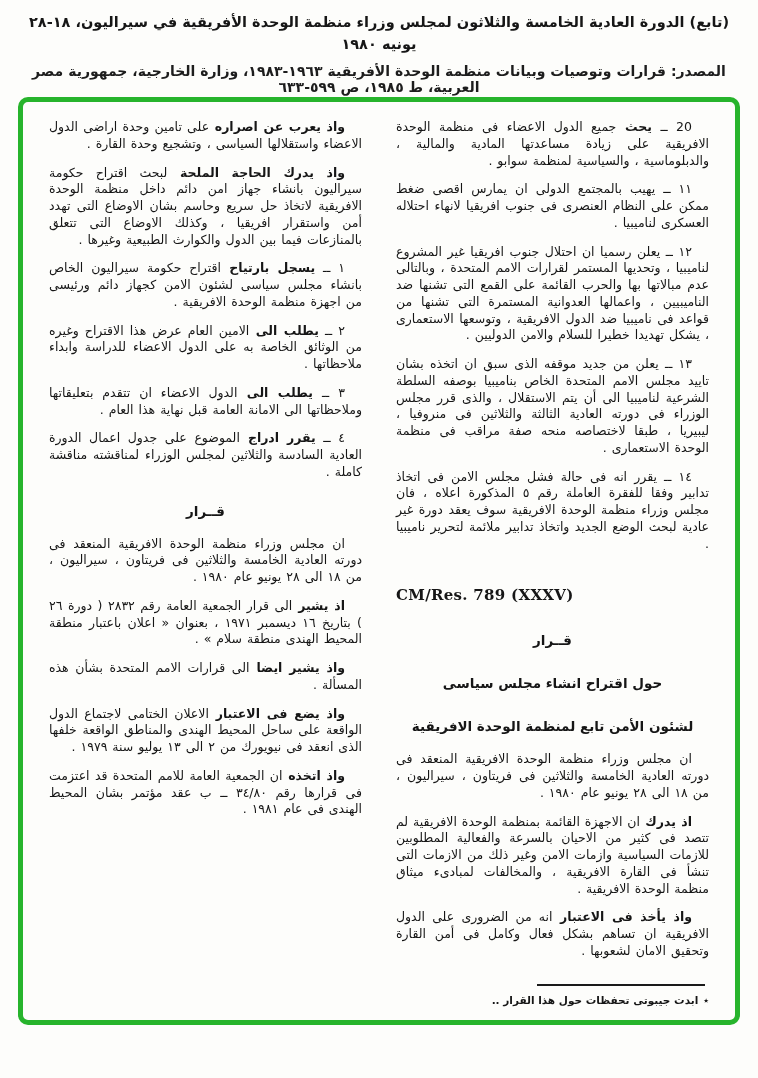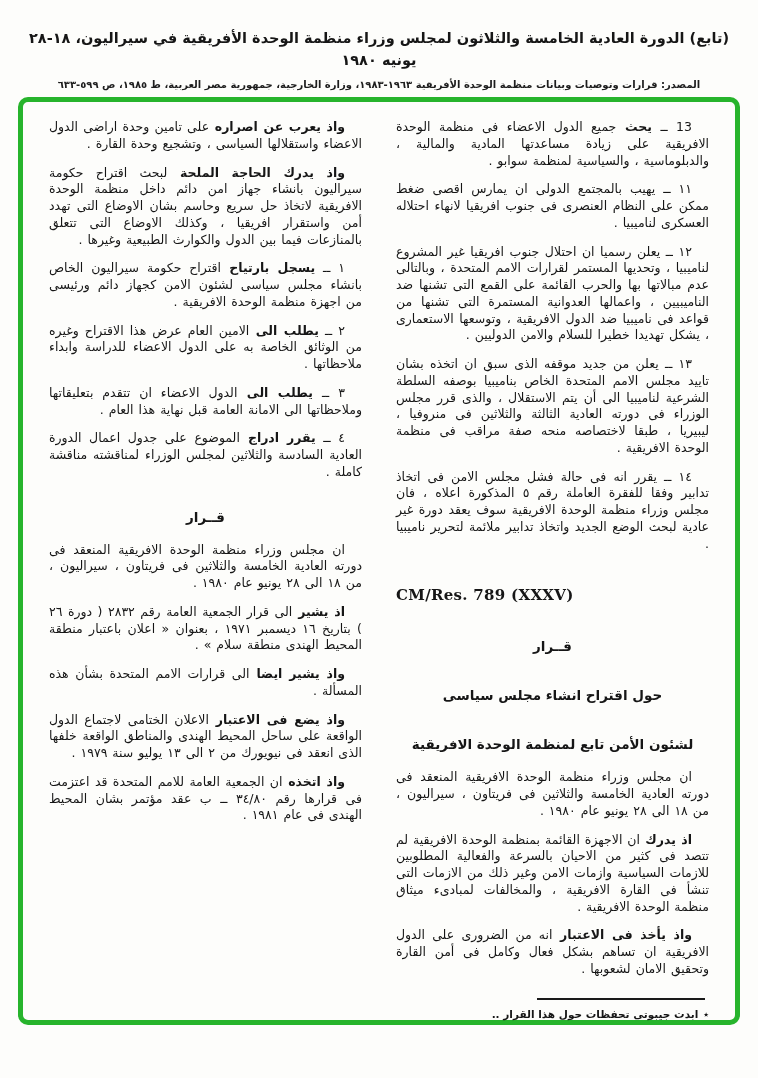--- a/index.html
+++ b/index.html
@@ -2,63 +2,63 @@
 <html lang="ar"><head>
 <meta charset="utf-8">
 <style>
   html,body{margin:0;padding:0;}
   body{
     width:758px;height:1078px;position:relative;
     background:#fdfdfb;color:#161616;
     font-family:"DejaVu Sans",sans-serif;
     overflow:hidden;
   }
-  .doc-header{position:absolute;top:28px;left:28px;right:28px;direction:rtl;text-align:center;}
+  .doc-header{position:absolute;top:12px;left:28px;right:28px;direction:rtl;text-align:center;}
   .hline1{font-weight:700;font-size:14.5px;line-height:1.5;}
-  .hline2{font-weight:700;font-size:10px;margin-top:7px;color:#1d1d1d;}
+  .hline2{font-weight:700;font-size:14px;margin-top:7px;color:#1d1d1d;}
   .green-box{
     position:absolute;left:18px;top:97px;width:722px;height:928px;
     box-sizing:border-box;border:5px solid #27b42c;border-radius:10px;background:#fdfdfb;
   }
   .columns{display:flex;direction:rtl;gap:34px;padding:17px 26px 12px;height:100%;box-sizing:border-box;}
   .column{flex:1;min-width:0;display:flex;flex-direction:column;}
   .para{
     direction:rtl;text-align:justify;font-size:12.5px;line-height:1.34;
     margin:0 0 12px;text-indent:17px;word-spacing:1px;
   }
   .b{font-weight:700;}
   .res-code{
     direction:ltr;text-align:left;font-family:"DejaVu Serif",serif;
     font-weight:700;font-size:15px;letter-spacing:.3px;margin:22px 0 18px;
   }
-  .heading{direction:rtl;text-align:center;font-weight:700;font-size:13.5px;margin:16px 0 17px;}
+  .heading{direction:rtl;text-align:center;font-weight:700;font-size:13.5px;margin:10px 0 17px;}
   .footnote-block{margin-top:auto;direction:rtl;padding-top:8px;}
   .fn-rule{border-top:2px solid #1a1a1a;width:168px;margin:0 4px 7px auto;}
   .fn-text{font-size:10.5px;font-weight:700;text-align:right;line-height:1.4;}
   .fn-marker{display:inline-block;margin-left:5px;}
   .page-number{position:absolute;top:1042px;left:0;width:758px;text-align:center;font-size:14px;letter-spacing:2px;margin-top:36px;}
 </style>
 </head>
 <body>
 
 <div>
 
   <header class="doc-header">
     <div class="hline1">(تابع) الدورة العادية الخامسة والثلاثون لمجلس وزراء منظمة الوحدة الأفريقية في سيراليون، ١٨-٢٨ يونيه ١٩٨٠</div>
     <div class="hline2">المصدر: قرارات وتوصيات وبيانات منظمة الوحدة الأفريقية ١٩٦٣-١٩٨٣، وزارة الخارجية، جمهورية مصر العربية، ط ١٩٨٥، ص ٥٩٩-٦٣٣</div>
   </header>
 
   <div class="green-box">
     <div class="columns">
 
       <section class="column">
-        <p class="para"><span>13 ــ </span><span class="b">يحث </span><span>جميع الدول الاعضاء فى منظمة الوحدة الافريقية على زيادة مساعدتها المادية والمالية ، والدبلوماسية ، والسياسية لمنظمة سوابو .</span></p>
+        <p class="para"><span>20 ــ </span><span class="b">يحث </span><span>جميع الدول الاعضاء فى منظمة الوحدة الافريقية على زيادة مساعدتها المادية والمالية ، والدبلوماسية ، والسياسية لمنظمة سوابو .</span></p>
         <p class="para"><span>١١ ــ </span><span class="b"></span><span>يهيب بالمجتمع الدولى ان يمارس اقصى ضغط ممكن على النظام العنصرى فى جنوب افريقيا لانهاء احتلاله العسكرى لناميبيا .</span></p>
         <p class="para"><span>١٢ ــ </span><span class="b"></span><span>يعلن رسميا ان احتلال جنوب افريقيا غير المشروع لناميبيا ، وتحديها المستمر لقرارات الامم المتحدة ، وبالتالى عدم مبالاتها بها والحرب القائمة على القمع التى تشنها ضد الناميبيين ، واعمالها العدوانية المستمرة التى تشنها من قواعد فى ناميبيا ضد الدول الافريقية ، وتوسعها الاستعمارى ، يشكل تهديدا خطيرا للسلام والامن الدوليين .</span></p>
-        <p class="para"><span>١٣ ــ </span><span class="b"></span><span>يعلن من جديد موقفه الذى سبق ان اتخذه بشان تاييد مجلس الامم المتحدة الخاص بناميبيا بوصفه السلطة الشرعية لناميبيا الى أن يتم الاستقلال ، والذى قرر مجلس الوزراء فى دورته العادية الثالثة والثلاثين فى منروفيا ، ليبيريا ، طبقا لاختصاصه منحه صفة مراقب فى منظمة الوحدة الافريقية .</span></p>
+        <p class="para"><span>١٣ ــ </span><span class="b"></span><span>يعلن من جديد موقفه الذى سبق ان اتخذه بشان تاييد مجلس الامم المتحدة الخاص بناميبيا بوصفه السلطة الشرعية لناميبيا الى أن يتم الاستقلال ، والذى قرر مجلس الوزراء فى دورته العادية الثالثة والثلاثين فى منروفيا ، ليبيريا ، طبقا لاختصاصه منحه صفة مراقب فى منظمة الوحدة الاستعمارى .</span></p>
         <p class="para"><span>١٤ ــ </span><span class="b"></span><span>يقرر انه فى حالة فشل مجلس الامن فى اتخاذ تدابير وفقا للفقرة العاملة رقم ٥ المذكورة اعلاه ، فان مجلس وزراء منظمة الوحدة الافريقية سوف يعقد دورة غير عادية لبحث الوضع الجديد واتخاذ تدابير ملائمة لتحرير ناميبيا .</span></p>
 
         <div class="res-code">CM/Res. 789 (XXXV)</div>
 
         <h3 class="heading">قــرار</h3>
         <h3 class="heading">حول اقتراح انشاء مجلس سياسى</h3>
         <h3 class="heading">لشئون الأمن تابع لمنظمة الوحدة الافريقية</h3>
 
         <p class="para"><span class="b"></span><span>ان مجلس وزراء منظمة الوحدة الافريقية المنعقد فى دورته العادية الخامسة والثلاثين فى فريتاون ، سيراليون ، من ١٨ الى ٢٨ يونيو عام ١٩٨٠ .</span></p>
         <p class="para"><span class="b">اذ يدرك </span><span>ان الاجهزة القائمة بمنظمة الوحدة الافريقية لم تتصد فى كثير من الاحيان بالسرعة والفعالية المطلوبين للازمات السياسية وازمات الامن وغير ذلك من الازمات التى تنشأ فى القارة الافريقية ، والمخالفات لمبادىء ميثاق منظمة الوحدة الافريقية .</span></p>

